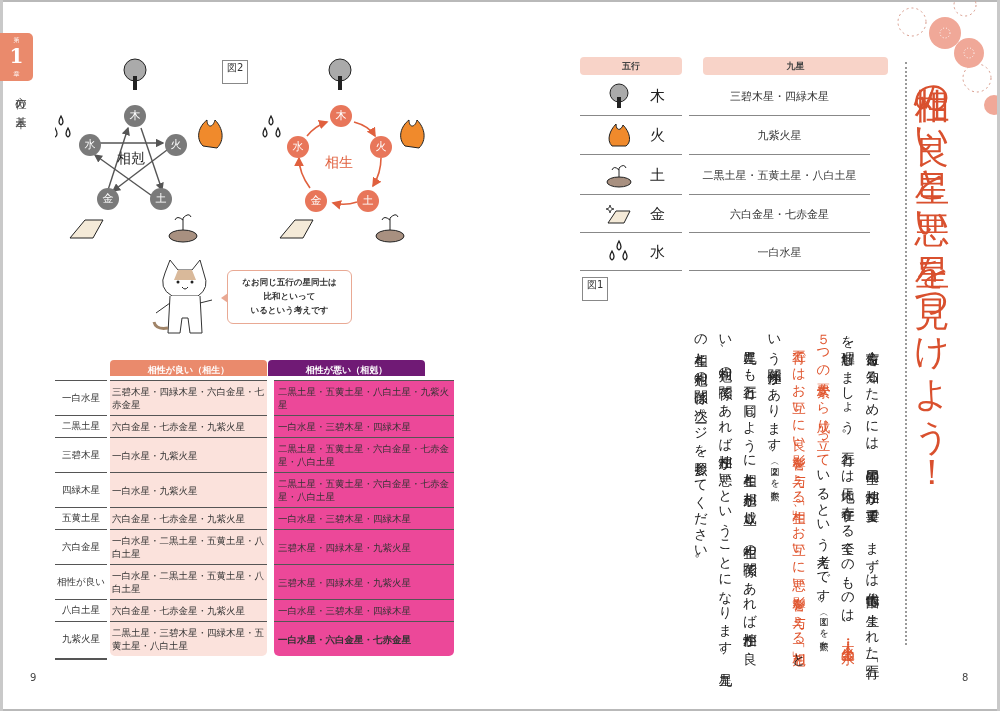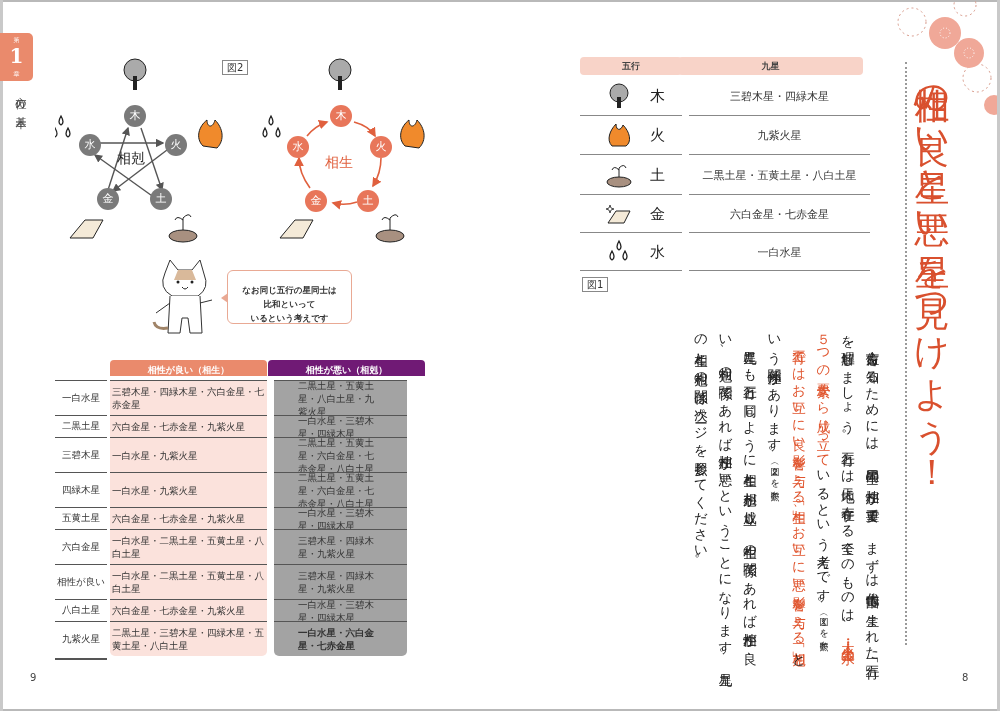--- a/index.html
+++ b/index.html
@@ -12,54 +12,54 @@
   .right-edge { position: absolute; right: 0; top: 0; width: 3px; height: 711px; background: #c9c9c9; }
 
   
   .chapter-tab { position: absolute; left: 0; top: 33px; width: 33px; height: 48px; background: #ea8a6c;
     border-radius: 0 5px 5px 0; color: #fff; text-align: center; }
   .chapter-tab .small { font-size: 6px; display: block; margin-top: 3px; }
   .chapter-tab .num { font-family: "DejaVu Serif", serif; font-size: 20px; font-weight: bold; display: block; line-height: 22px; }
   .chapter-label { position: absolute; left: 12px; top: 88px; writing-mode: vertical-rl; font-family: "DejaVu Serif", serif;
     font-size: 11px; color: #444; letter-spacing: 2px; }
 
-  .fig-label { position: absolute; font-size: 10px; border: 1px solid #888; padding: 0 4px; height: 15px; line-height: 14px; background: #fff; color: #333; }
+  .fig-label { position: absolute; font-size: 10px; border: 1px solid #888; padding: 0 4px; height: 24px; line-height: 14px; background: #fff; color: #333; }
 
   
   .diagram { position: absolute; }
   .node { position: absolute; width: 22px; height: 22px; border-radius: 50%; color: #fff; font-size: 11px; text-align: center; line-height: 22px; font-family: "DejaVu Serif", serif; }
   .node.gray { background: #7a7a7a; }
   .node.orange { background: #e8765a; }
   .center-label { position: absolute; font-family: "DejaVu Serif", serif; font-size: 14px; }
 
   
   .bubble { position: absolute; left: 227px; top: 270px; width: 125px; height: 54px; border: 1.5px solid #e9a994; border-radius: 6px;
-    background: #fff; font-size: 8.5px; text-align: center; line-height: 14px; padding-top: 12px; color: #333; font-weight: bold; }
+    background: #fff; font-size: 8.5px; text-align: center; line-height: 14px; padding-top: 4px; color: #333; font-weight: bold; }
   .bubble:before { content: ""; position: absolute; left: -7px; top: 22px; width: 0; height: 0;
     border-top: 5px solid transparent; border-bottom: 5px solid transparent; border-right: 7px solid #e9a994; }
 
   
   .compat { position: absolute; left: 55px; top: 360px; }
   .compat .hdr { position: absolute; top: 0; height: 16px; border-radius: 4px 4px 0 0; color: #fff; font-size: 9px; text-align: center; line-height: 20px; font-weight: bold; }
   .compat .hdr.good { left: 55px; width: 157px; background: #ea8a6c; }
   .compat .hdr.bad { left: 213px; width: 157px; background: #701a75; }
   .compat .row { position: absolute; left: 0; width: 376px; }
   .compat .rname { position: absolute; left: 0; width: 52px; font-size: 9.5px; color: #333; display: flex; align-items: center; justify-content: center; border-top: 1.5px solid #555; height: 100%; }
   .compat .cgood { position: absolute; left: 55px; width: 157px; background: #fbe2dc; font-size: 9.5px; padding: 3px 2px; display: flex; align-items: center; border-top: 1.5px solid #555; height: 100%; line-height: 13px; }
-  .compat .cbad { position: absolute; left: 219px; width: 133px; background: #a3a3a3; font-size: 9.5px; padding: 3px 24px; display: flex; align-items: center; border-top: 1.5px solid #555; height: 100%; line-height: 13px; }
+  .compat .cbad { position: absolute; left: 219px; width: 180px; background: #ec4899; font-size: 9.5px; padding: 3px 4px; display: flex; align-items: center; border-top: 1.5px solid #555; height: 100%; line-height: 13px; }
   .compat .row.last .cgood { border-radius: 0 0 5px 5px; }
   .compat .row.last .cbad { border-radius: 0 0 5px 5px; font-weight: bold; }
   .compat .bottom-rule { position: absolute; left: 0; width: 52px; height: 1.5px; background: #555; }
 
   .page-num { position: absolute; font-size: 10px; color: #444; }
 
   
   .elem-table { position: absolute; left: 580px; top: 57px; width: 290px; }
   .elem-table .h1 { position: absolute; left: 0; top: 0; width: 102px; height: 18px; background: #f8d3c8; border-radius: 4px; font-size: 9px; text-align: center; line-height: 18px; font-weight: bold; color: #444; }
-  .elem-table .h2 { position: absolute; left: 98px; top: 0; width: 185px; height: 18px; background: #f8d3c8; border-radius: 4px; font-size: 9px; text-align: center; line-height: 18px; font-weight: bold; color: #444; }
+  .elem-table .h2 { position: absolute; left: 123px; top: 0; width: 185px; height: 18px; background: #f8d3c8; border-radius: 4px; font-size: 9px; text-align: center; line-height: 18px; font-weight: bold; color: #444; }
   .erow { position: absolute; left: 0; width: 290px; }
   .erow .ecell { position: absolute; left: 0; width: 102px; height: 100%; border-bottom: 1.5px solid #888; }
   .erow .eicon { position: absolute; left: 26px; top: 50%; transform: translateY(-50%); width: 26px; height: 26px; }
   .erow .echar { position: absolute; left: 70px; top: 50%; transform: translateY(-50%); font-size: 15px; font-family: "DejaVu Serif", serif; color: #222; }
   .erow .estars { position: absolute; left: 109px; width: 181px; height: 100%; border-bottom: 1.5px solid #888; font-size: 11px; display: flex; align-items: center; justify-content: center; text-align: center; line-height: 16px; font-family: Liberation Sans, sans-serif; color: #333; }
 
   
   .vtext { position: absolute; top: 58px; writing-mode: vertical-rl; font-size: 13.5px; line-height: 24.5px; letter-spacing: 1.2px; color: #222; height: 600px; }
   .hl { color: #e0552e; }
   .note { font-size: 9px; }

